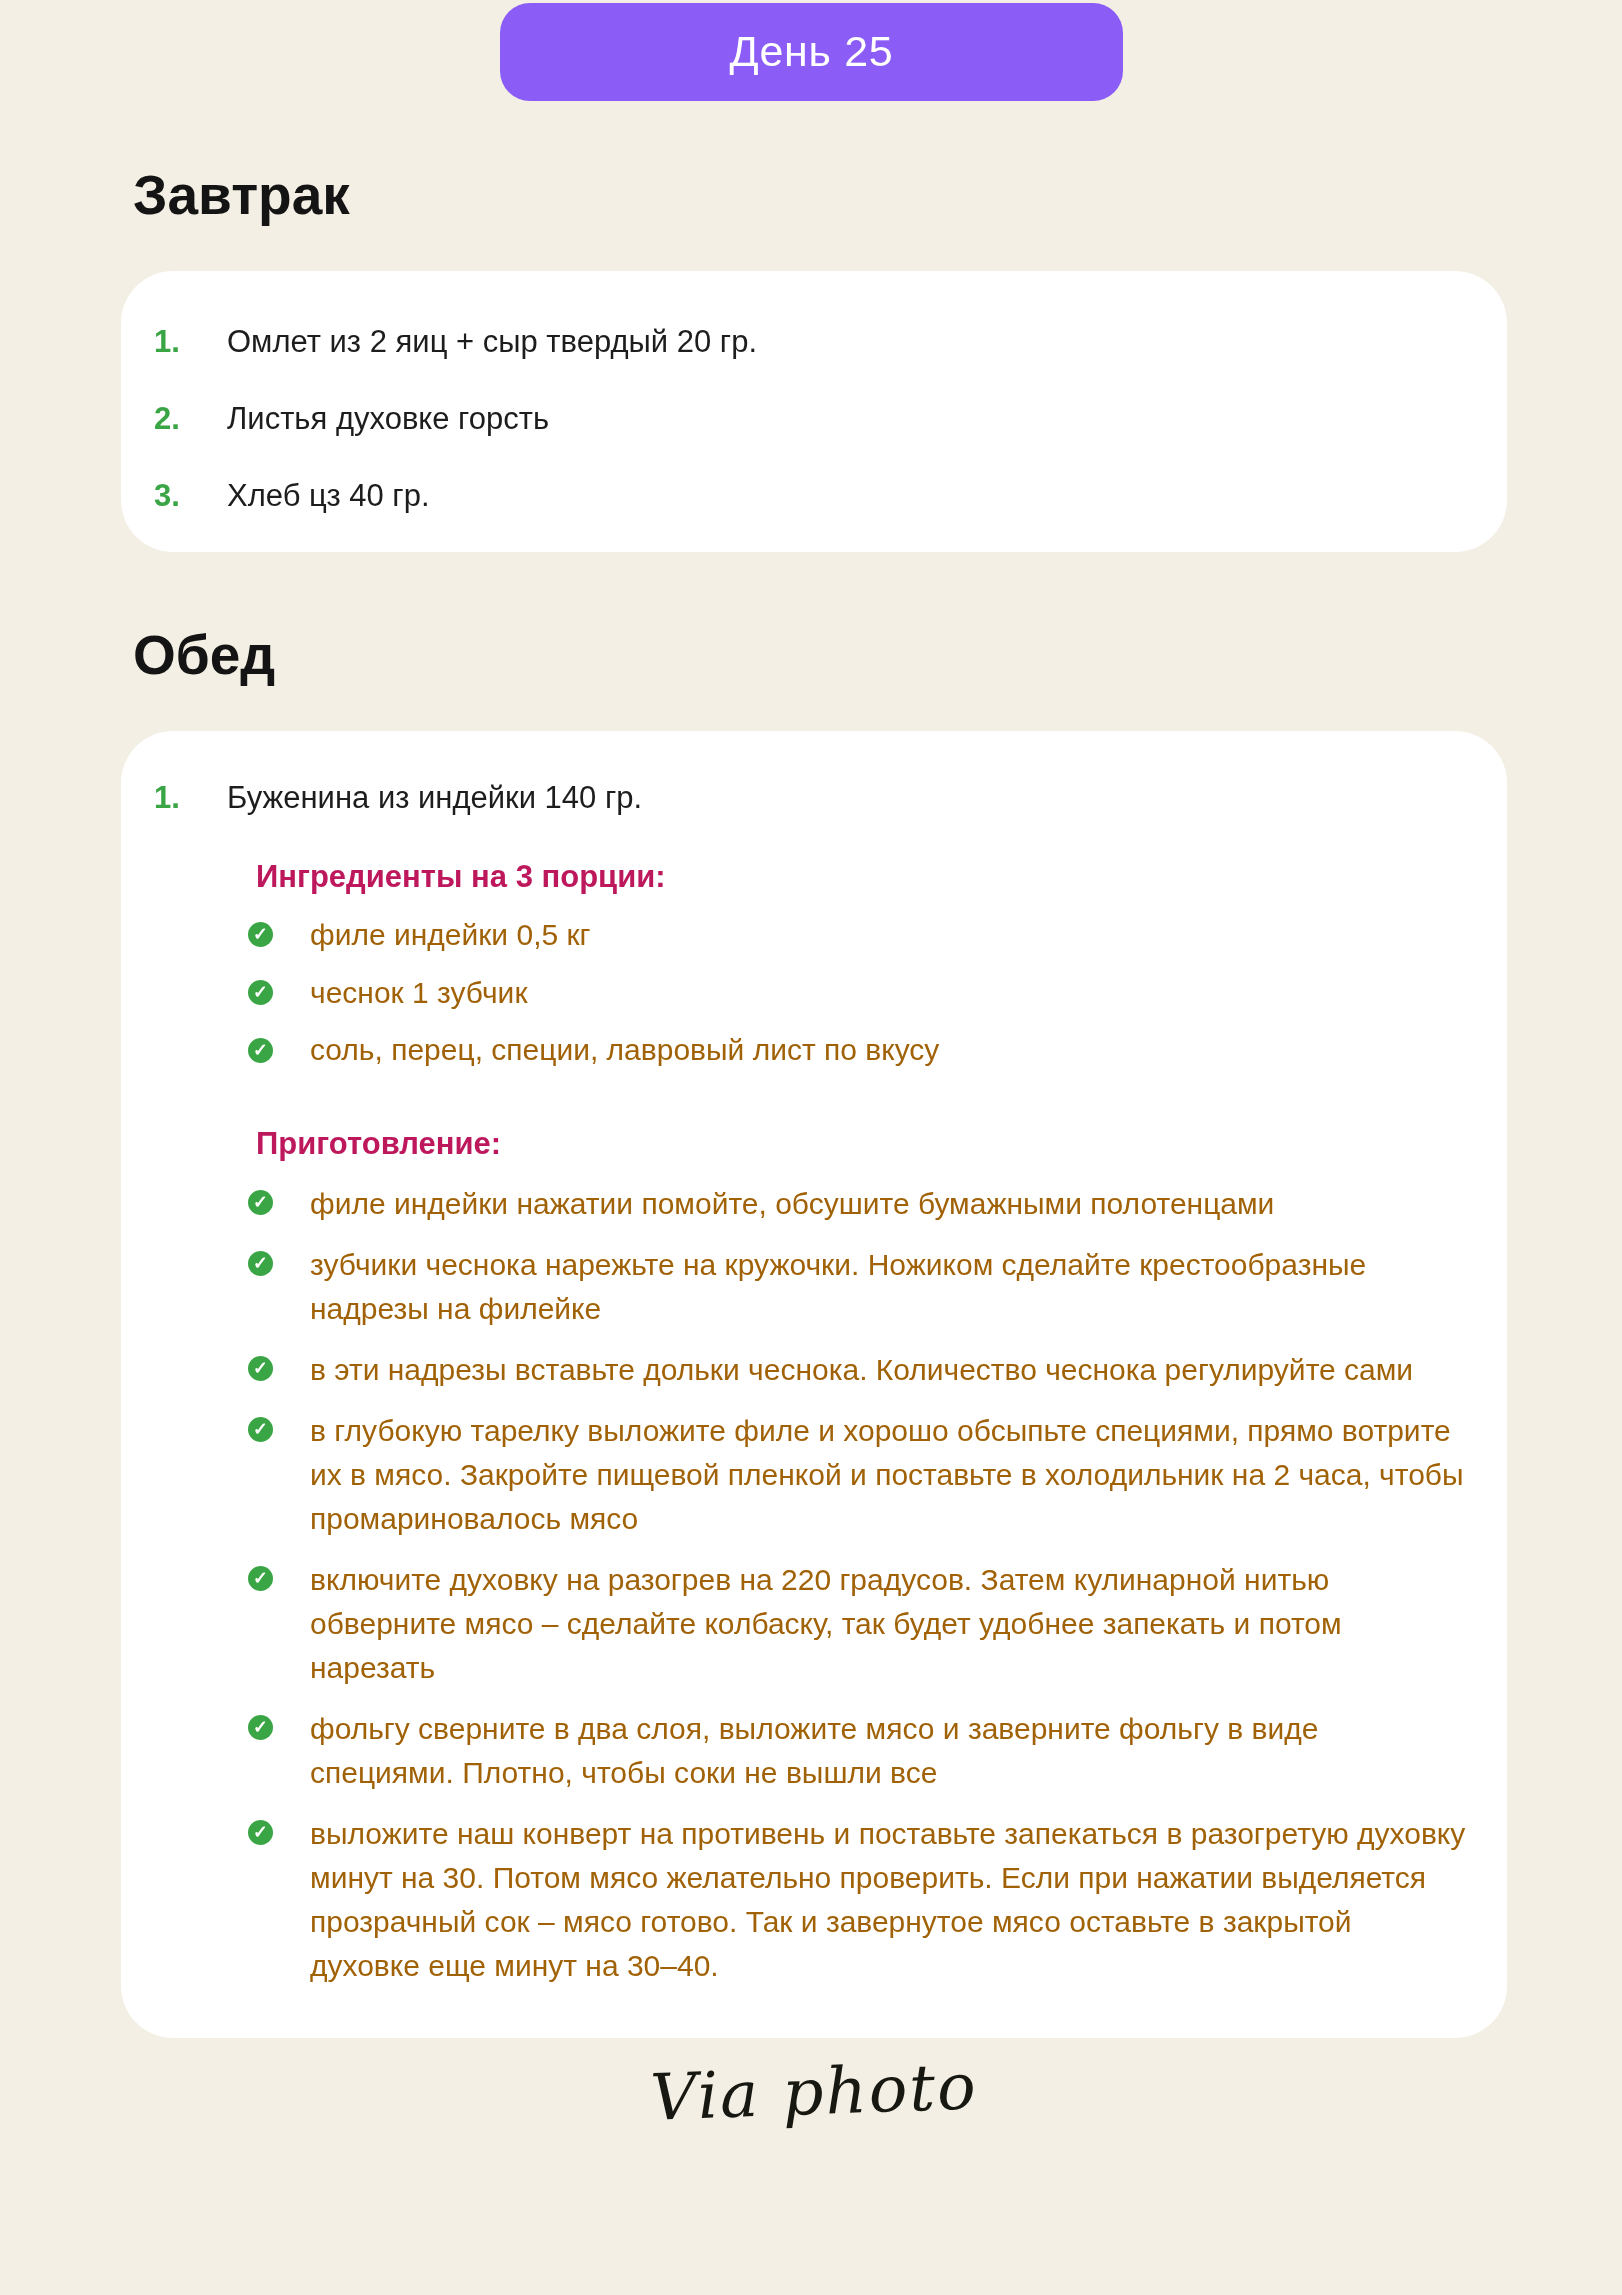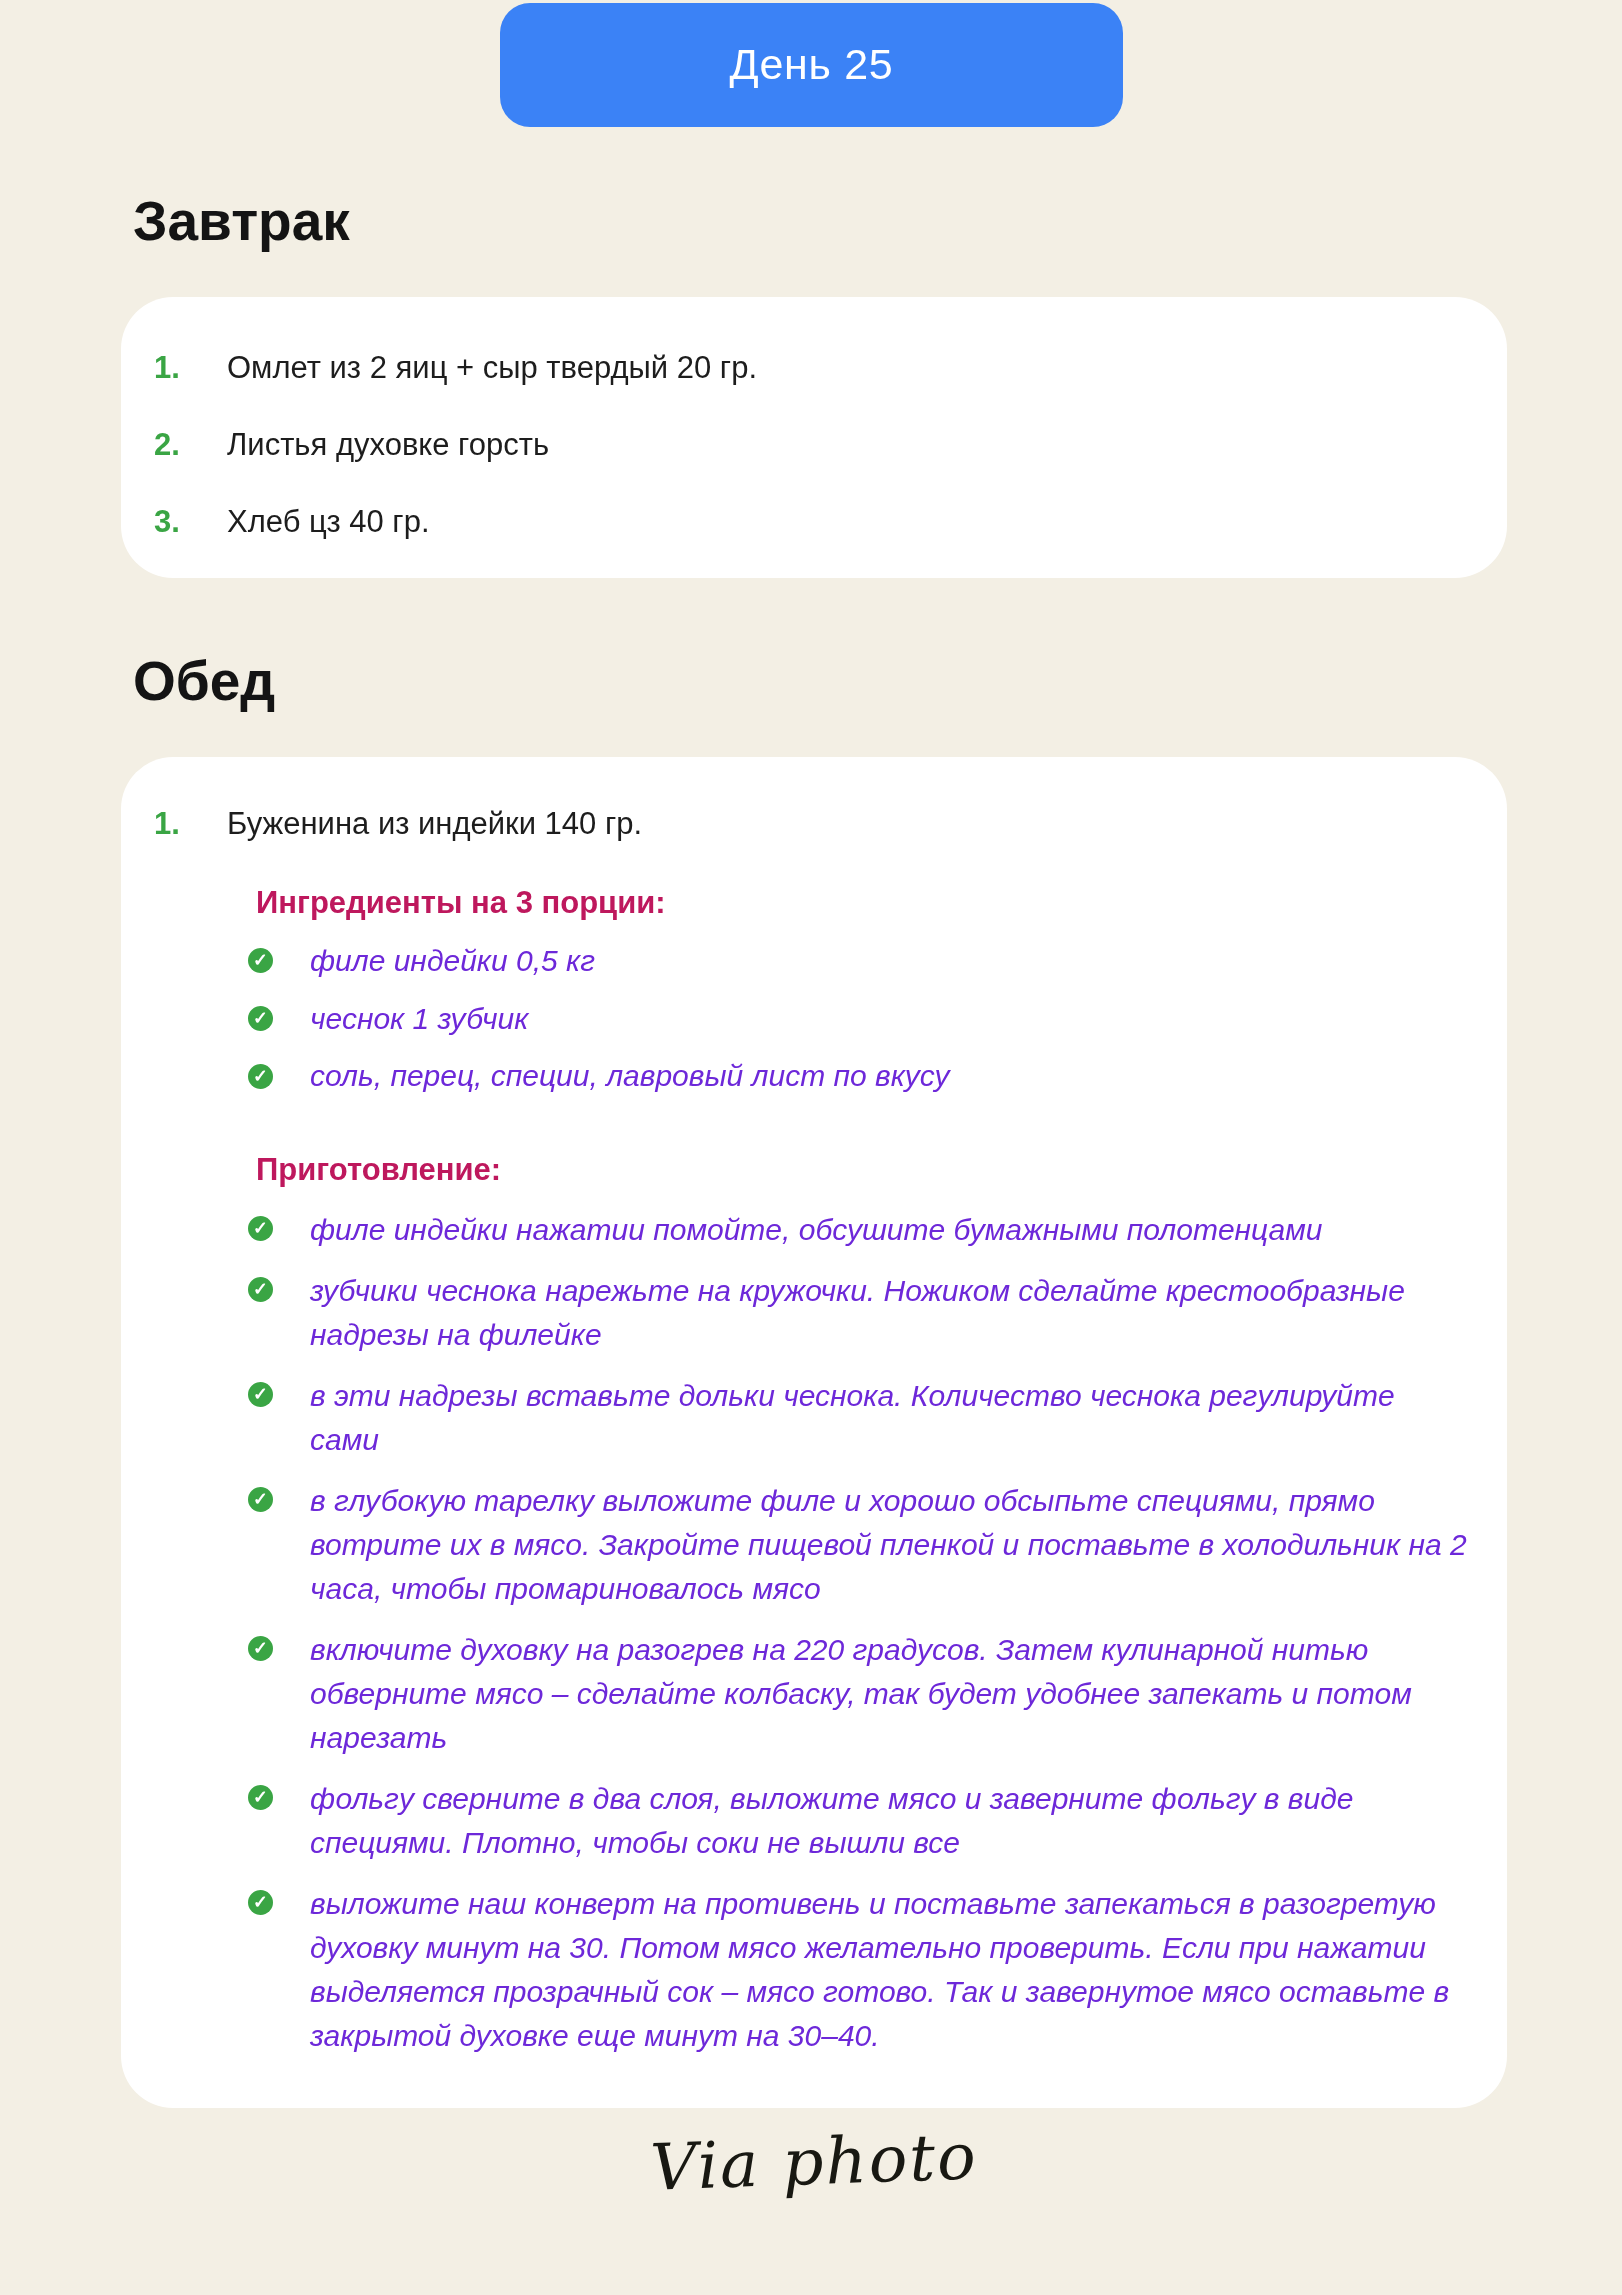--- a/index.html
+++ b/index.html
@@ -12,23 +12,23 @@
     background: #f3efe4;
     font-family: "Liberation Sans", sans-serif;
     color: #1c1c1c;
     overflow: hidden;
     position: relative;
   }
 
   
   .day-badge {
     width: 623px;
-    height: 124px;
+    height: 98px;
     margin: 2.6px auto 0 auto;
-    background: #3b82f6;
+    background: #8b5cf6;
     border-radius: 30px;
     display: flex;
     align-items: center;
     justify-content: center;
   }
   .day-badge span {
     color: #ffffff;
     font-size: 43px;
     letter-spacing: 0.7px;
   }
@@ -101,23 +101,22 @@
     background: #3aa544;
     color: #ffffff;
     font-size: 17.7px;
     font-weight: bold;
     line-height: 25.5px;
     text-align: center;
   }
   .check-text {
     margin-left: 37px;
     font-size: 30px;
-    font-style: italic;
     line-height: 44px;
-    color: #6d28d9;
+    color: #a16207;
     max-width: 1230px;
   }
   .check-list.ingredients .check-text { line-height: 42px; }
 
   
   .signature {
     margin-top: 17px;
     text-align: center;
     font-family: "DejaVu Serif", serif;
     font-style: italic;

